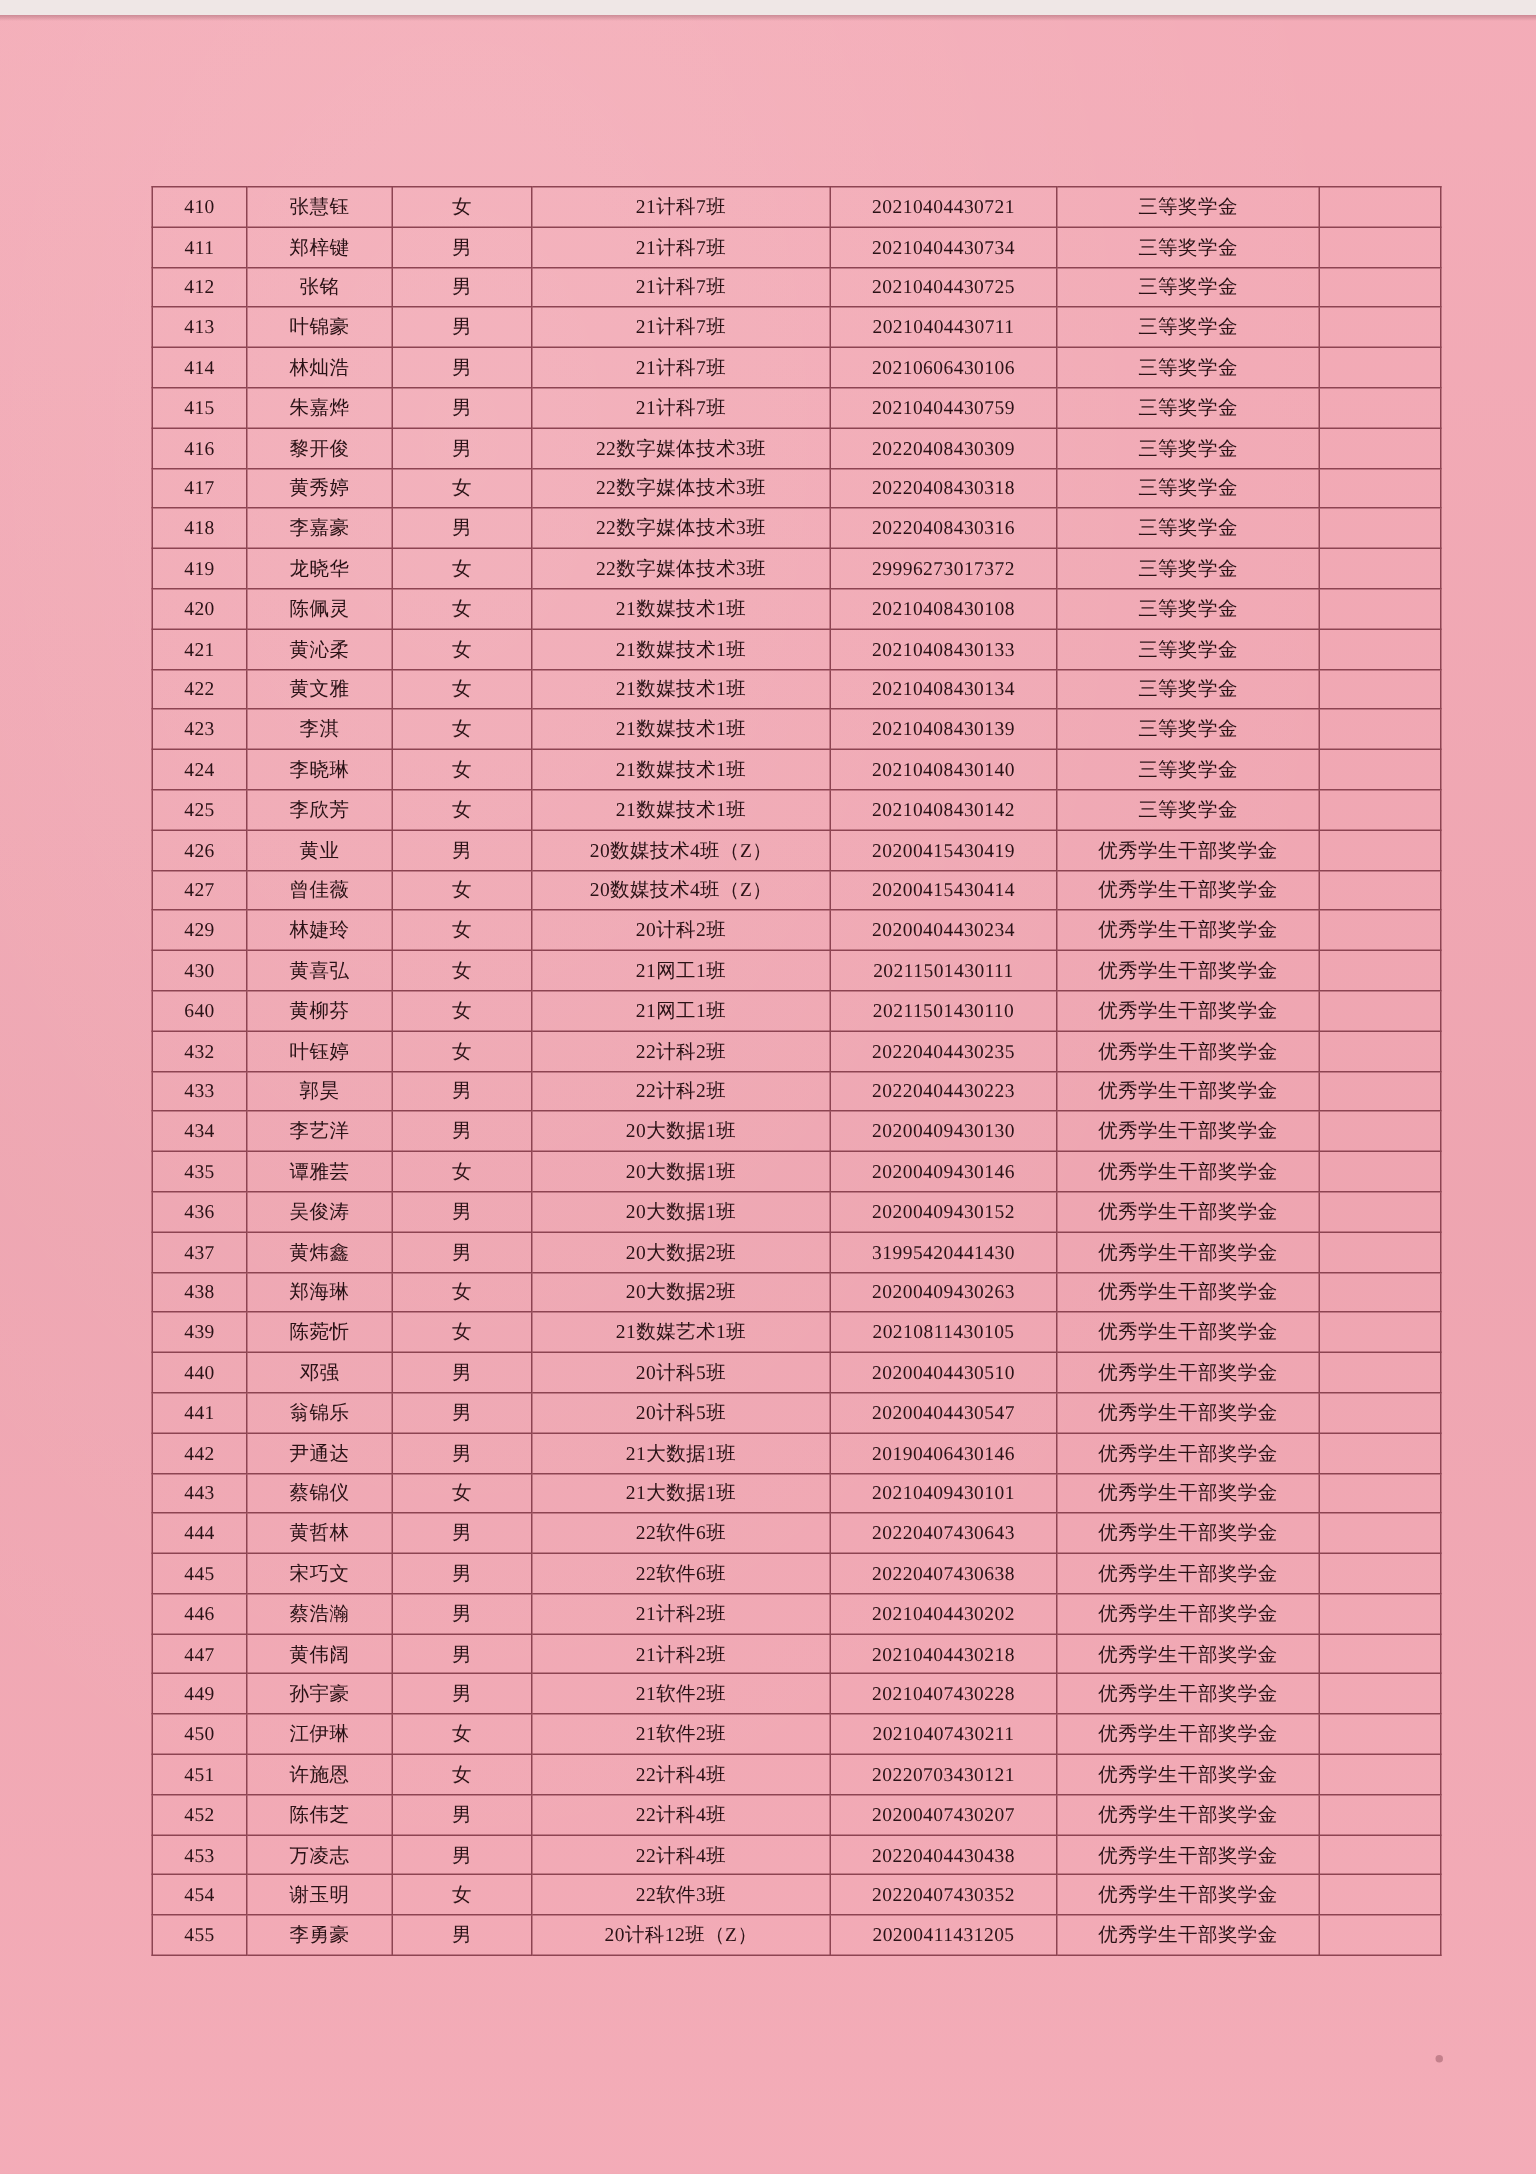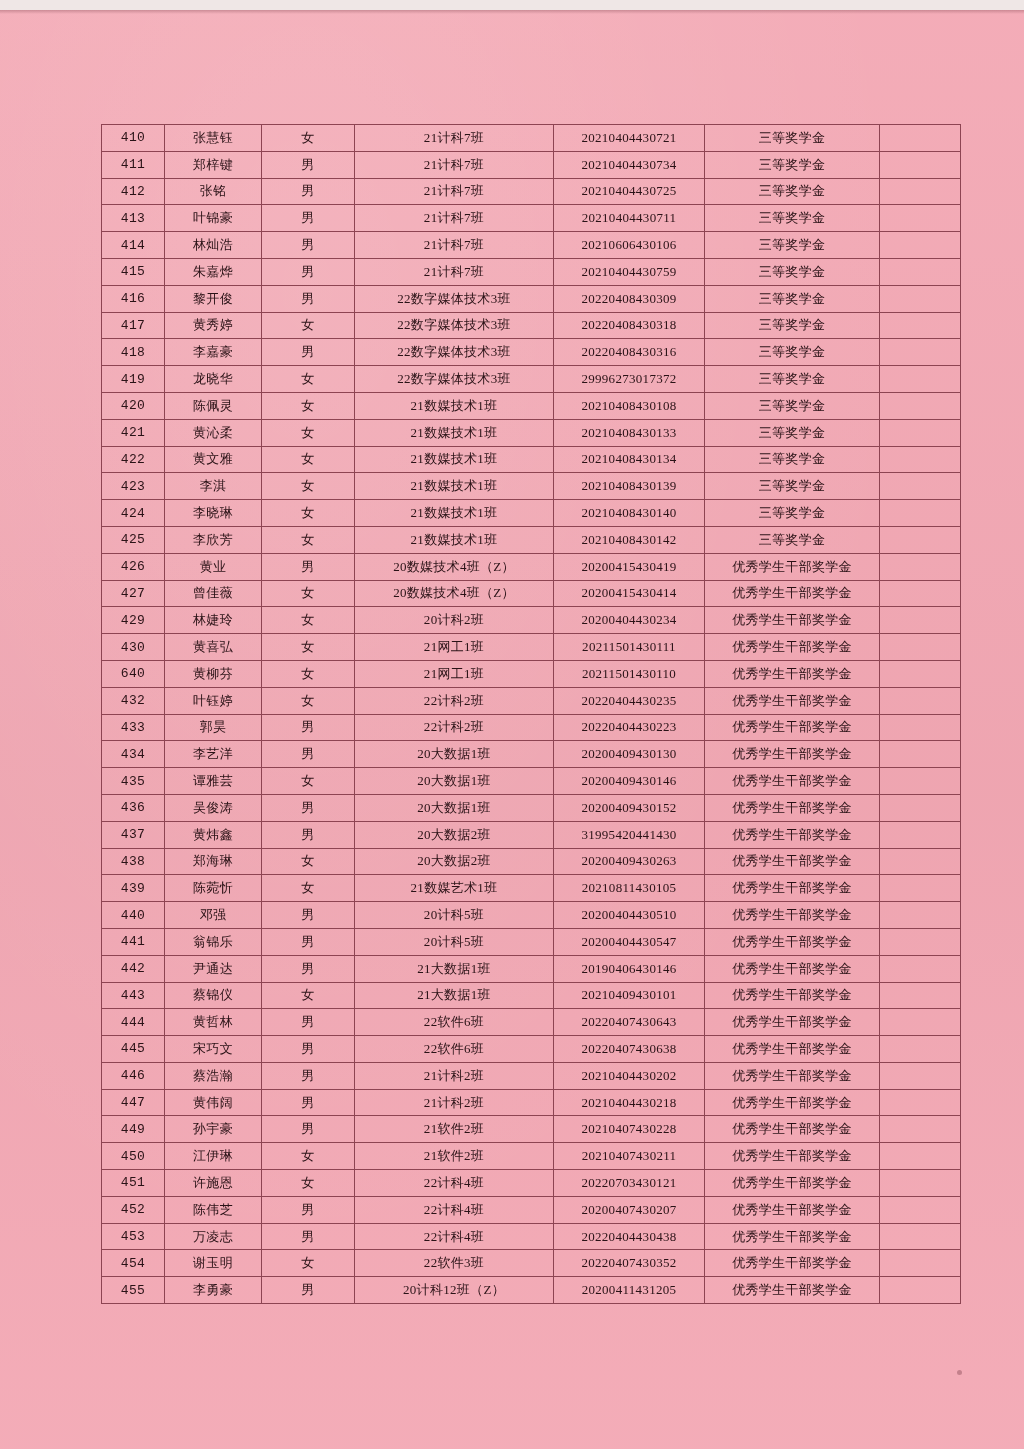--- a/index.html
+++ b/index.html
@@ -55,21 +55,21 @@
     height: 25.8px;
     padding: 0 2px;
     text-align: center;
     vertical-align: middle;
     font-size: 13px;
     color: #2a1216;
     letter-spacing: 0.3px;
     white-space: nowrap;
     overflow: hidden;
   }
-  td.c-index { width: 58px; font-size: 12.5px; font-family: Liberation Mono, monospace; }
+  td.c-index { width: 58px; font-size: 12.5px; font-family: Liberation Serif, serif; }
   td.c-name  { width: 92px; font-size: 13.5px; letter-spacing: 1px; font-family: Liberation Serif, serif; }
   td.c-gender{ width: 88px; font-size: 13px; }
   td.c-class { width: 194px; font-size: 13px; }
   td.c-sid   { width: 146px; font-size: 12.5px; font-family: "Liberation Serif", serif; letter-spacing: 0.2px; margin-top: 36px; }
   td.c-award { width: 170px; font-size: 13px; font-family: Liberation Serif, serif; }
   td.c-note  { width: 76px; }
   .corner-dot {
     position: absolute;
     right: 62px;
     bottom: 74px;

